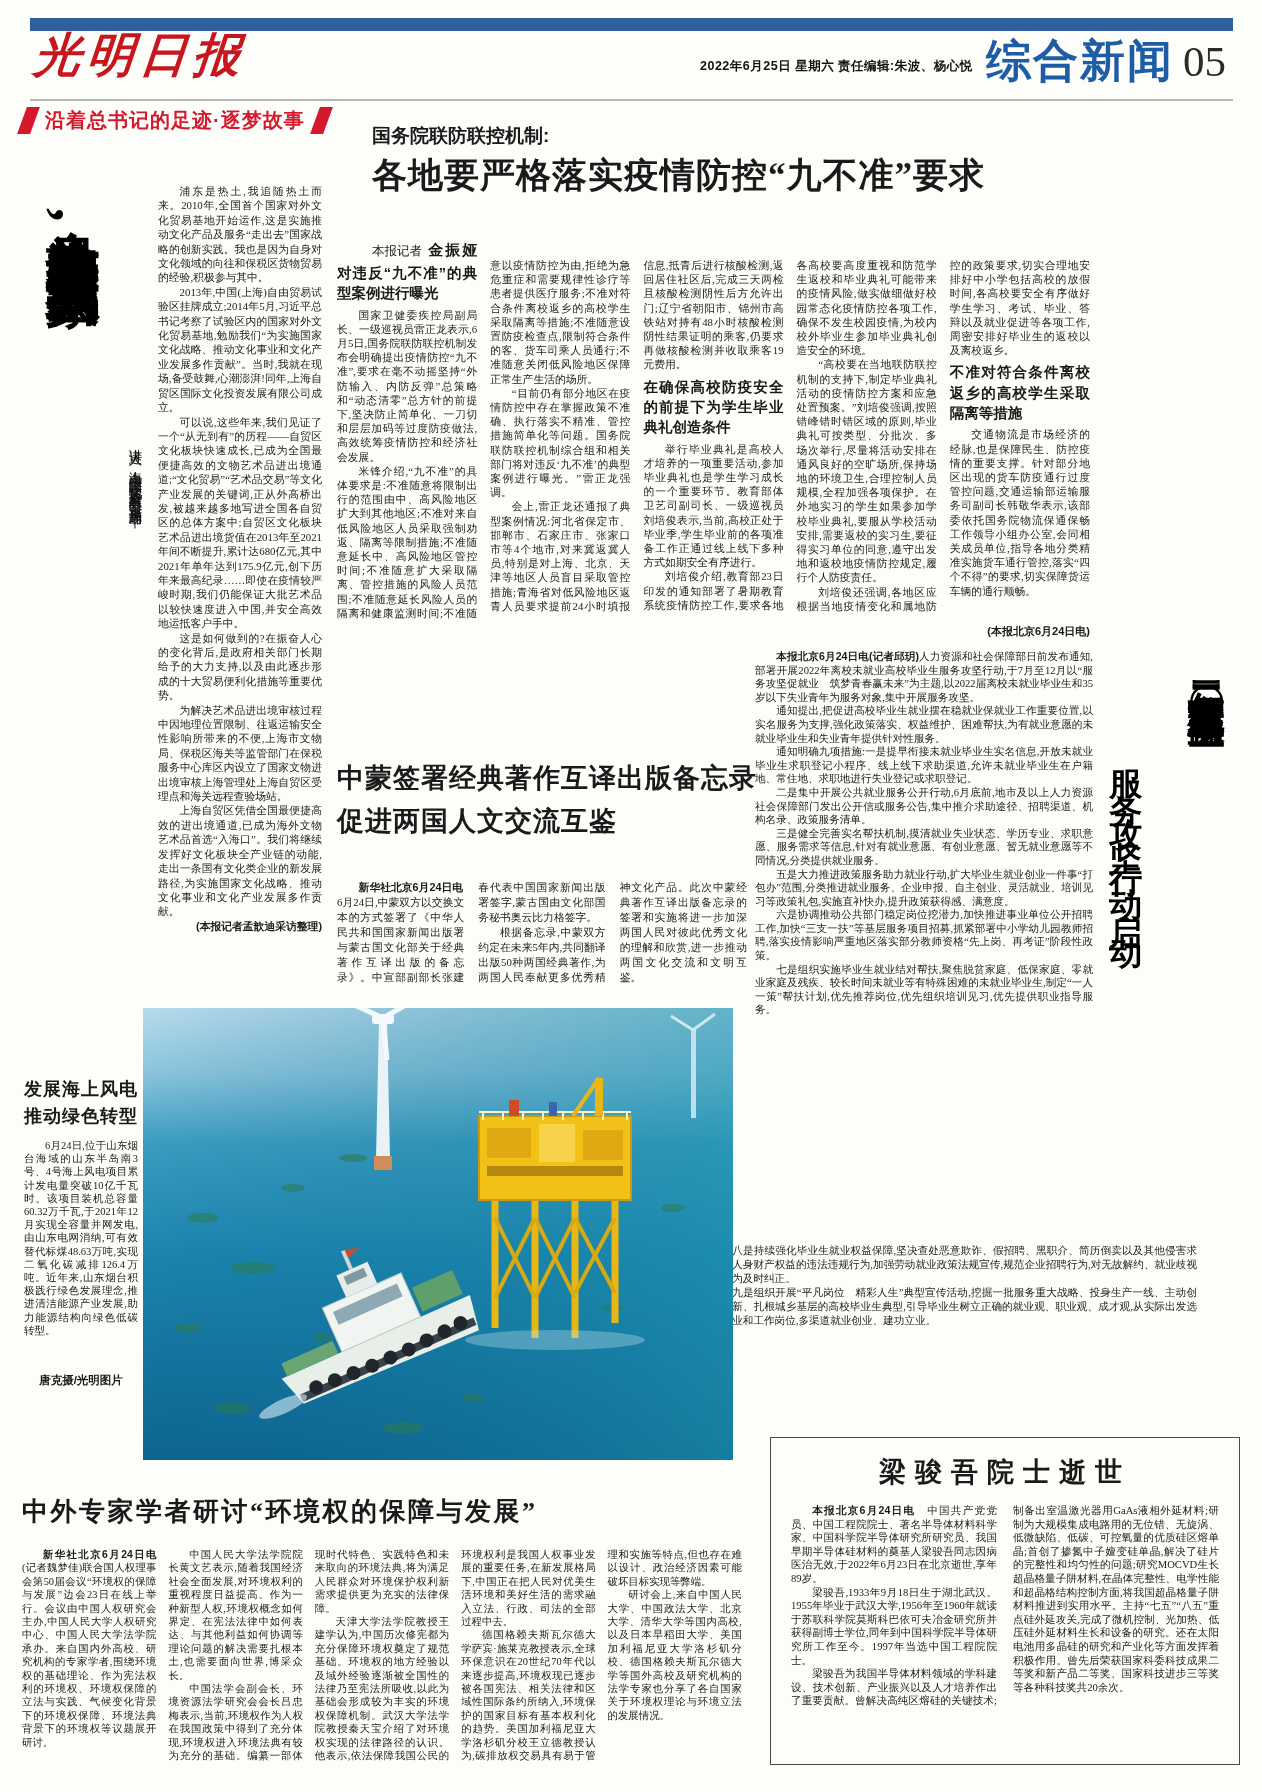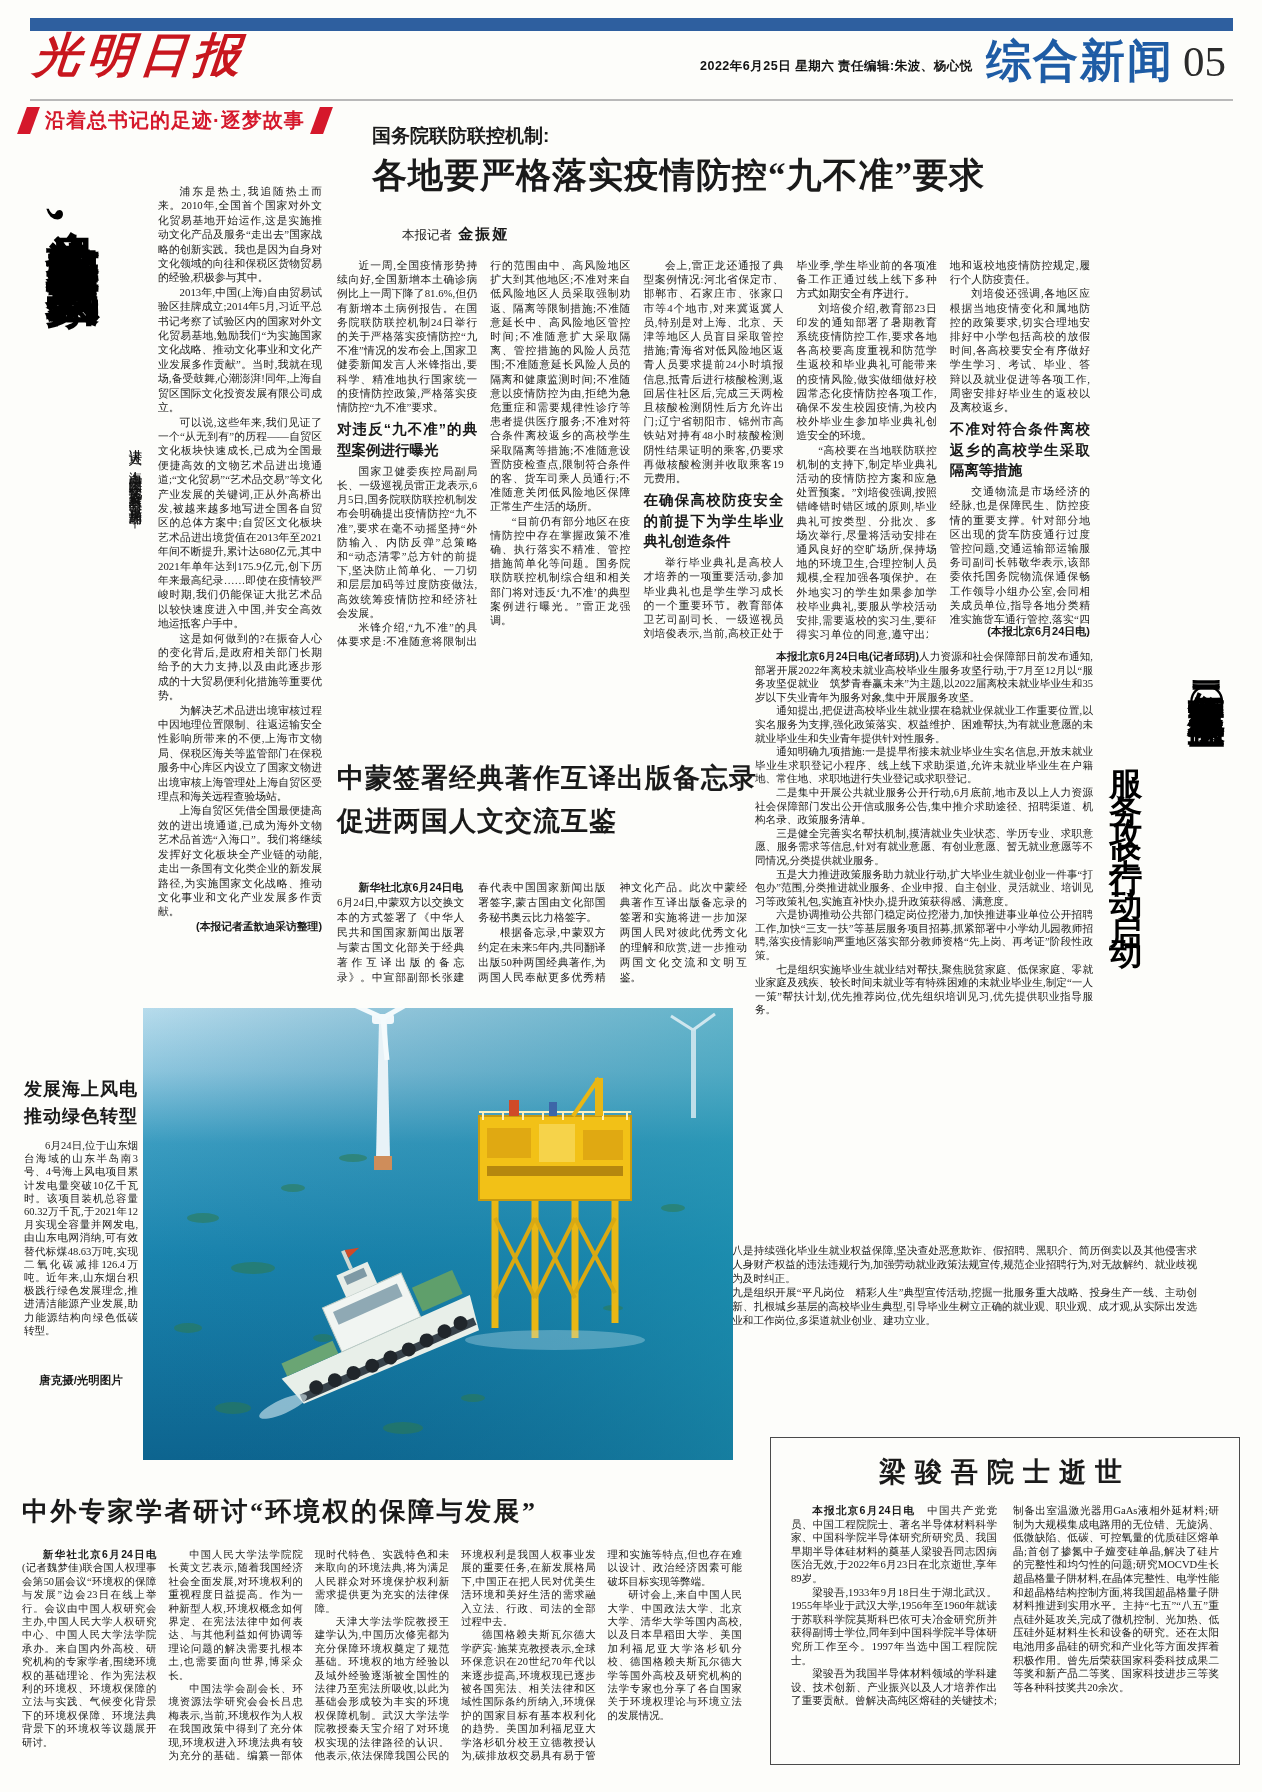--- a/index.html
+++ b/index.html
@@ -104,26 +104,25 @@
         <p>可以说,这些年来,我们见证了一个“从无到有”的历程——自贸区文化板块快速成长,已成为全国最便捷高效的文物艺术品进出境通道;“文化贸易”“艺术品交易”等文化产业发展的关键词,正从外高桥出发,被越来越多地写进全国各自贸区的总体方案中;自贸区文化板块艺术品进出境货值在2013年至2021年间不断提升,累计达680亿元,其中2021年单年达到175.9亿元,创下历年来最高纪录……即使在疫情较严峻时期,我们仍能保证大批艺术品以较快速度进入中国,并安全高效地运抵客户手中。</p>
         <p>这是如何做到的?在振奋人心的变化背后,是政府相关部门长期给予的大力支持,以及由此逐步形成的十大贸易便利化措施等重要优势。</p>
         <p>为解决艺术品进出境审核过程中因地理位置限制、往返运输安全性影响所带来的不便,上海市文物局、保税区海关等监管部门在保税服务中心库区内设立了国家文物进出境审核上海管理处上海自贸区受理点和海关远程查验场站。</p>
         <p>上海自贸区凭借全国最便捷高效的进出境通道,已成为海外文物艺术品首选“入海口”。我们将继续发挥好文化板块全产业链的动能,走出一条国有文化类企业的新发展路径,为实施国家文化战略、推动文化事业和文化产业发展多作贡献。</p>
       </div>
     <p class="credit">(本报记者孟歆迪采访整理)</p>
   </div>
 
   <div class="abs kicker" style="left:372px; top:123px;">国务院联防联控机制:</div>
   <div class="abs covid-headline" style="left:372px; top:152px;">各地要严格落实疫情防控“九不准”要求</div>
-  <div class="abs byline" style="left:372px; top:225px;margin-left:30px;">
+  <div class="abs byline" style="left:372px; top:241px;">
     <span>本报记者</span>&nbsp;&nbsp;<b>金振娅</b>
   </div>
   <div class="abs body-txt covid-body" style="left:337px; top:258px;">
     <div>
-        <p>近一周,全国疫情形势持续向好,全国新增本土确诊病例比上一周下降了81.6%,但仍有新增本土病例报告。在国务院联防联控机制24日举行的关于严格落实疫情防控“九不准”情况的发布会上,国家卫健委新闻发言人米锋指出,要科学、精准地执行国家统一的疫情防控政策,严格落实疫情防控“九不准”要求。</p>
         <p class="sub-head">对违反“九不准”的典型案例进行曝光</p>
         <p>国家卫健委疾控局副局长、一级巡视员雷正龙表示,6月5日,国务院联防联控机制发布会明确提出疫情防控“九不准”,要求在毫不动摇坚持“外防输入、内防反弹”总策略和“动态清零”总方针的前提下,坚决防止简单化、一刀切和层层加码等过度防疫做法,高效统筹疫情防控和经济社会发展。</p>
         <p>米锋介绍,“九不准”的具体要求是:不准随意将限制出行的范围由中、高风险地区扩大到其他地区;不准对来自低风险地区人员采取强制劝返、隔离等限制措施;不准随意延长中、高风险地区管控时间;不准随意扩大采取隔离、管控措施的风险人员范围;不准随意延长风险人员的隔离和健康监测时间;不准随意以疫情防控为由,拒绝为急危重症和需要规律性诊疗等患者提供医疗服务;不准对符合条件离校返乡的高校学生采取隔离等措施;不准随意设置防疫检查点,限制符合条件的客、货车司乘人员通行;不准随意关闭低风险地区保障正常生产生活的场所。</p>
         <p>“目前仍有部分地区在疫情防控中存在掌握政策不准确、执行落实不精准、管控措施简单化等问题。国务院联防联控机制综合组和相关部门将对违反‘九不准’的典型案例进行曝光。”雷正龙强调。</p>
         <p>会上,雷正龙还通报了典型案例情况:河北省保定市、邯郸市、石家庄市、张家口市等4个地市,对来冀返冀人员,特别是对上海、北京、天津等地区人员盲目采取管控措施;青海省对低风险地区返青人员要求提前24小时填报信息,抵青后进行核酸检测,返回居住社区后,完成三天两检且核酸检测阴性后方允许出门;辽宁省朝阳市、锦州市高铁站对持有48小时核酸检测阴性结果证明的乘客,仍要求再做核酸检测并收取乘客19元费用。</p>
         <p class="sub-head">在确保高校防疫安全的前提下为学生毕业典礼创造条件</p>
         <p>举行毕业典礼是高校人才培养的一项重要活动,参加毕业典礼也是学生学习成长的一个重要环节。教育部体卫艺司副司长、一级巡视员刘培俊表示,当前,高校正处于毕业季,学生毕业前的各项准备工作正通过线上线下多种方式如期安全有序进行。</p>
         <p>刘培俊介绍,教育部23日印发的通知部署了暑期教育系统疫情防控工作,要求各地各高校要高度重视和防范学生返校和毕业典礼可能带来的疫情风险,做实做细做好校园常态化疫情防控各项工作,确保不发生校园疫情,为校内校外毕业生参加毕业典礼创造安全的环境。</p>
         <p>“高校要在当地联防联控机制的支持下,制定毕业典礼活动的疫情防控方案和应急处置预案。”刘培俊强调,按照错峰错时错区域的原则,毕业典礼可按类型、分批次、多场次举行,尽量将活动安排在通风良好的空旷场所,保持场地的环境卫生,合理控制人员规模,全程加强各项保护。在外地实习的学生如果参加学校毕业典礼,要服从学校活动安排,需要返校的实习生,要征得实习单位的同意,遵守出发地和返校地疫情防控规定,履行个人防疫责任。</p>
         <p>刘培俊还强调,各地区应根据当地疫情变化和属地防控的政策要求,切实合理地安排好中小学包括高校的放假时间,各高校要安全有序做好学生学习、考试、毕业、答辩以及就业促进等各项工作,周密安排好毕业生的返校以及离校返乡。</p>

